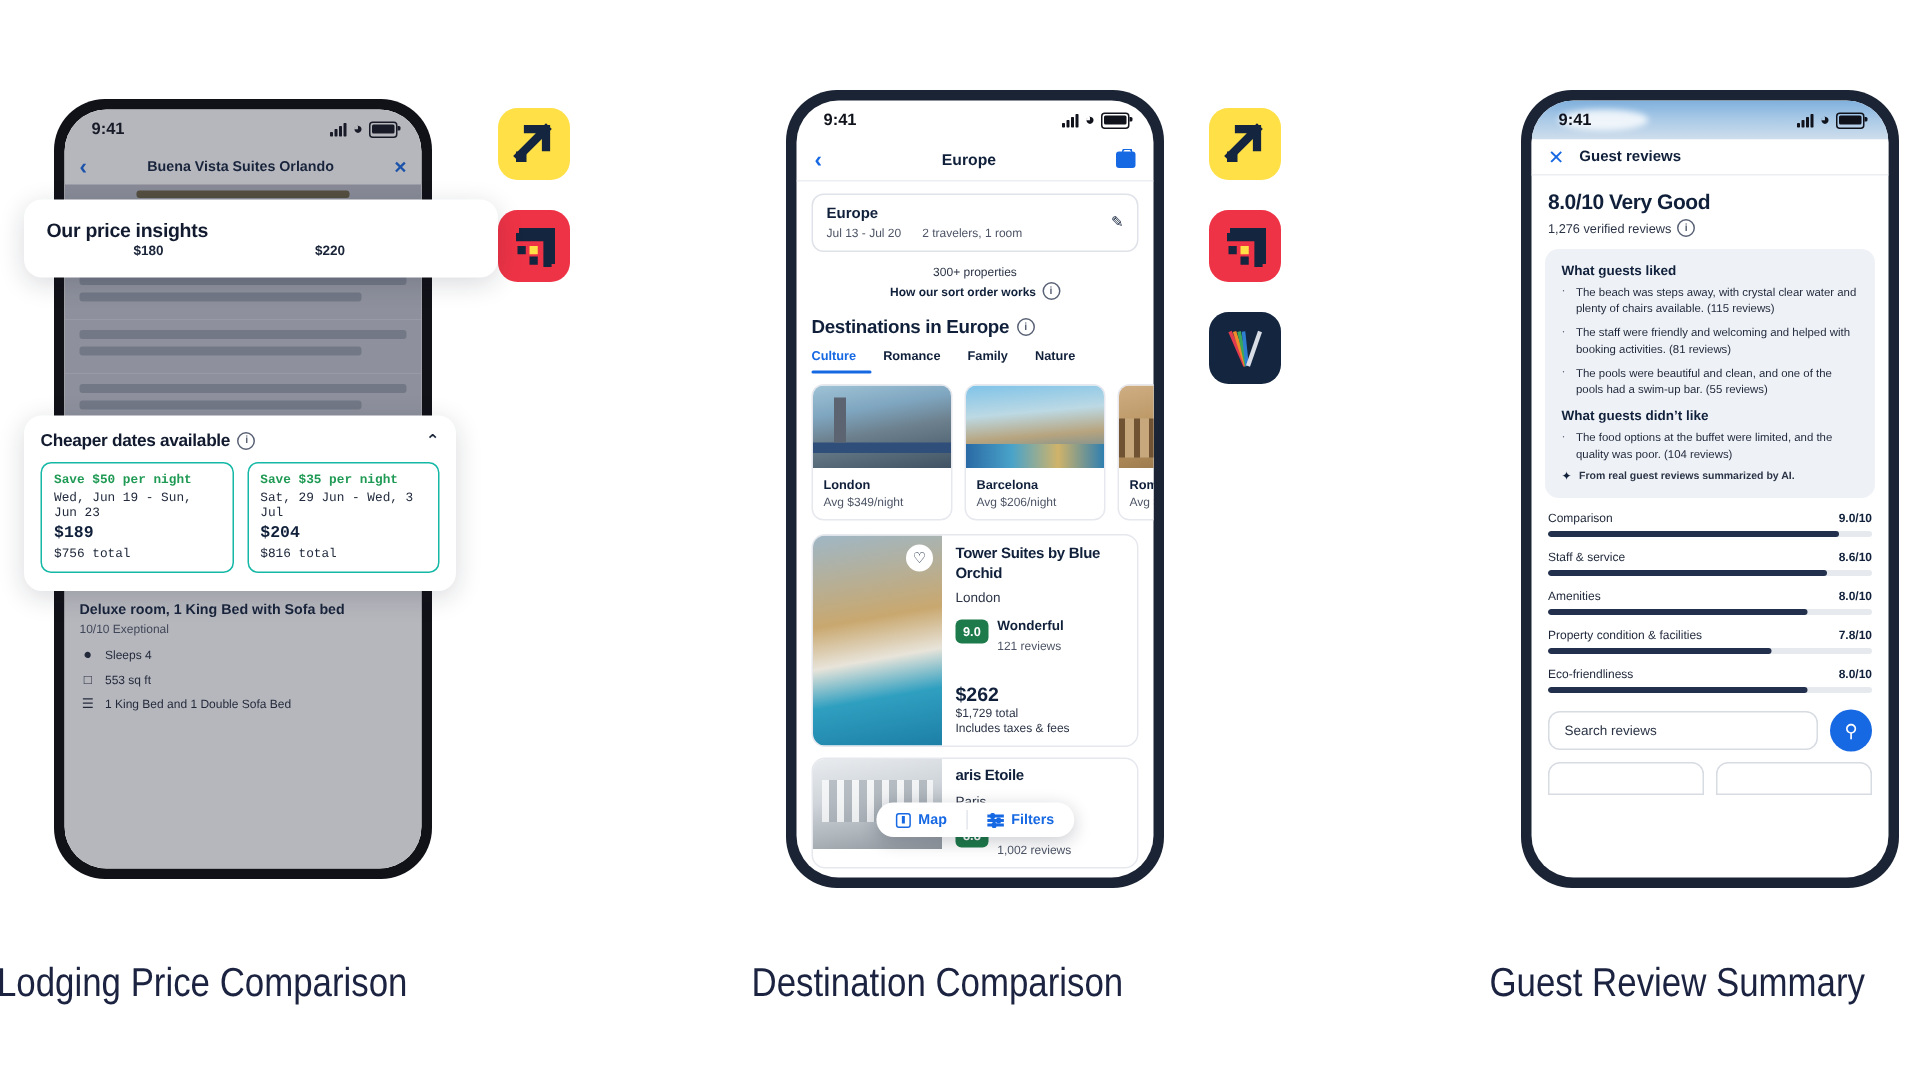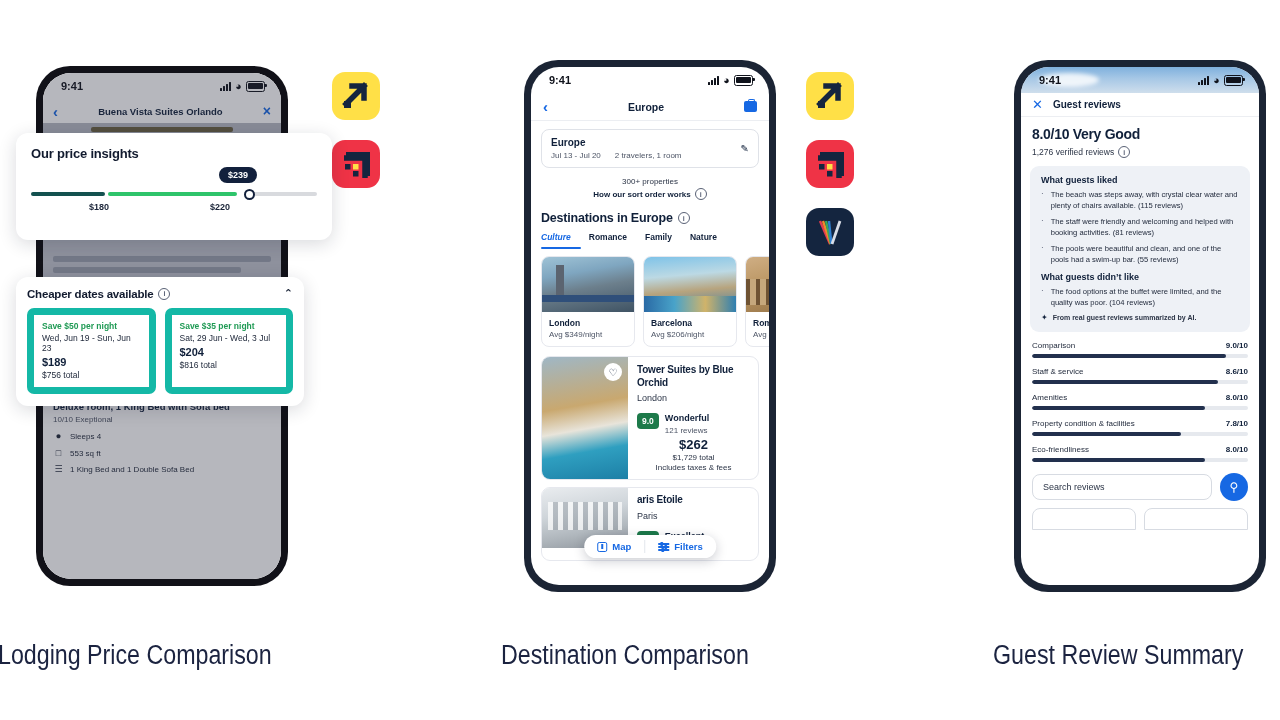--- a/index.html
+++ b/index.html
@@ -66,21 +66,21 @@
       background:rgba(20,24,38,.72);color:#fff;font-size:8.5px;display:flex;align-items:center;gap:4px;font-weight:bold;}
   .room-info{padding:8px 10px 0;}
   .room-title{font-size:9.5px;font-weight:bold;color:#10203a;}
   .room-sub{font-size:8px;color:#4d5566;margin-top:3px;}
   .room-amen{margin-top:7px;display:flex;flex-direction:column;gap:6px;}
   .room-amen div{display:flex;align-items:center;gap:6px;font-size:8px;color:#1d2638;}
   .amen-ic{width:11px;text-align:center;font-size:9px;color:#1d2638;}
 
   
   .card-insights{position:absolute;left:16px;top:133px;width:316px;background:#fff;border-radius:12px;
-      box-shadow:0 4px 18px rgba(20,25,45,.16);padding:13px 15px 24px;box-sizing:border-box;z-index:6;}
+      box-shadow:0 4px 18px rgba(20,25,45,.16);padding:13px 15px 9px;box-sizing:border-box;z-index:6;}
   .ci-title{font-size:13px;font-weight:bold;color:#111a2e;letter-spacing:-.2px;}
   .ci-text{font-size:9.5px;line-height:1.45;color:#2b3446;margin-top:5px;}
   .ci-slider{margin-top:18px;position:relative;height:22px;}
   .ci-bubble{position:absolute;left:188px;top:-12px;background:#12203c;color:#fff;font-size:9px;font-weight:bold;
       padding:3px 9px;border-radius:9px;}
   .ci-track{position:absolute;left:0;right:0;top:13px;height:4px;display:flex;gap:0;align-items:center;}
   .seg{height:4px;border-radius:2px;}
   .seg-a{width:26%;background:#13514f;}
   .seg-b{flex:1;background:#2ec46b;margin-left:3px;}
   .seg-c{width:25%;background:#d8dade;margin-left:9px;}
@@ -90,21 +90,21 @@
   .ci-labels span:nth-child(2){position:absolute;left:179px;}
 
   .card-cheaper{position:absolute;left:16px;top:277px;width:288px;background:#fff;border-radius:12px;
       box-shadow:0 4px 18px rgba(20,25,45,.16);padding:10px 11px 12px;box-sizing:border-box;z-index:6;}
   .cc-head{display:flex;align-items:center;justify-content:space-between;}
   .cc-title{font-size:11.5px;font-weight:bold;color:#111a2e;display:flex;align-items:center;gap:5px;letter-spacing:-.2px;}
   .info-c{display:inline-flex;align-items:center;justify-content:center;width:10px;height:10px;border:1.1px solid #5a6276;
       border-radius:50%;font-size:7px;color:#5a6276;font-weight:bold;line-height:1;}
   .cc-caret{font-size:11px;color:#1a2438;font-weight:bold;}
   .cc-row{display:flex;gap:9px;margin-top:8px;}
-  .cc-item{flex:1;border:7px solid #14b8a6;border-radius:7px;padding:6px 8px 7px;box-sizing:border-box;}
+  .cc-item{flex:1;border:1px solid #14b8a6;border-radius:7px;padding:6px 8px 7px;box-sizing:border-box;font-family:Liberation Mono, monospace;}
   .cc-save{font-size:8.5px;color:#1f9a54;font-weight:600;}
   .cc-dates{font-size:8.5px;color:#222b3d;margin-top:2px;}
   .cc-price{font-size:11px;font-weight:bold;color:#10203a;margin-top:3px;}
   .cc-total{font-size:8.5px;color:#222b3d;margin-top:2px;}
 
   
   .p2-nav{height:28px;display:flex;align-items:center;justify-content:space-between;padding:0 12px;
       box-sizing:border-box;border-bottom:1px solid #eceef2;}
   .p2-title{font-size:10.5px;font-weight:bold;color:#10203a;}
   .bag-ic{width:13px;height:11px;background:#1668e3;border-radius:2px;position:relative;}
@@ -112,21 +112,21 @@
   .p2-search{margin:8px 10px 0;border:1px solid #dfe2e8;border-radius:8px;padding:7px 9px;display:flex;
       align-items:center;justify-content:space-between;box-sizing:border-box;}
   .p2-s-main{font-size:10px;font-weight:bold;color:#10203a;}
   .p2-s-sub{font-size:8px;color:#4d5566;margin-top:3px;display:flex;gap:14px;align-items:center;}
   .pencil{font-size:10px;color:#10203a;}
   .p2-props{text-align:center;margin-top:9px;font-size:8px;color:#2b3446;}
   .p2-sort{text-align:center;margin-top:2px;font-size:8px;font-weight:bold;color:#10203a;
       display:flex;align-items:center;justify-content:center;gap:4px;}
   .p2-h2{margin:11px 10px 0;font-size:12.5px;font-weight:bold;color:#10203a;display:flex;align-items:center;gap:5px;letter-spacing:-.2px;}
   .p2-tabs{display:flex;gap:18px;margin:7px 10px 0;font-size:8.5px;font-weight:bold;color:#10203a;position:relative;}
-  .p2-tabs .on{color:#1668e3;font-style:italic;}
+  .p2-tabs .on{color:#1668e3;}
   .p2-tabline{height:2px;background:#1668e3;width:40px;margin:5px 0 0 10px;border-radius:2px;}
   .dest-row{display:flex;gap:8px;margin:7px 0 0 10px;}
   .dest{width:92px;border:1px solid #e6e8ee;border-radius:8px;overflow:hidden;flex:0 0 auto;background:#fff;}
   .dest .ph{height:55px;}
   .d-london{background:linear-gradient(170deg,#9fc3d6 0%,#7fa6c0 30%,#6c7f8c 55%,#3f5364 100%);position:relative;}
   .d-london::after{content:"";position:absolute;left:14px;top:8px;width:8px;height:30px;background:#5b6470;}
   .d-london::before{content:"";position:absolute;left:0;right:0;bottom:10px;height:7px;background:#2f4f7a;}
   .d-barc{background:linear-gradient(175deg,#7fc3e8 0%,#bcd9e4 34%,#b7a47e 60%,#3f7ca5 100%);position:relative;}
   .d-barc::after{content:"";position:absolute;left:0;right:0;bottom:0;height:16px;background:linear-gradient(90deg,#2a6aa5,#49a3c9,#d0b36a,#2f7fb0);}
   .d-rome{background:linear-gradient(165deg,#cfae84 0%,#b8935f 45%,#8d6c42 100%);position:relative;}
@@ -140,21 +140,21 @@
       background:linear-gradient(170deg,#9fb7c6 0%,#c9a86f 40%,#e8e4da 58%,#2f9fc0 75%,#1d7fa6 100%);}
   .pc-heart{position:absolute;right:6px;top:6px;width:18px;height:18px;border-radius:50%;background:#fff;
       display:flex;align-items:center;justify-content:center;font-size:10px;color:#10203a;}
   .pc-body{flex:1;padding:7px 8px 7px 9px;position:relative;}
   .pc-name{font-size:10px;font-weight:bold;color:#10203a;line-height:1.25;letter-spacing:-.2px;}
   .pc-city{font-size:9px;color:#2b3446;margin-top:4px;}
   .pc-rate{display:flex;align-items:center;gap:6px;margin-top:4px;}
   .badge{background:#1d7a4a;color:#fff;font-size:8.5px;font-weight:bold;padding:3px 5px;border-radius:4px;}
   .pc-word{font-size:9px;font-weight:bold;color:#10203a;}
   .pc-revs{font-size:8px;color:#4d5566;margin-top:1px;}
-  .pc-priceblk{text-align:center;margin-top:2px;}
+  .pc-priceblk{text-align:left;margin-top:20px;}
   .pc-price{font-size:13px;font-weight:bold;color:#10203a;}
   .pc-tot{font-size:8px;color:#2b3446;margin-top:1px;}
   .pc-inc{font-size:8px;color:#2b3446;margin-top:1px;}
 
   .prop-card2{margin:7px 10px 0;border:1px solid #e6e8ee;border-radius:9px;overflow:hidden;display:flex;background:#fff;}
   .pc2-photo{width:86px;height:60px;flex:0 0 auto;
       background:linear-gradient(170deg,#e9ecef 0%,#cfd5da 40%,#b0b7bd 70%,#8e959c 100%);position:relative;}
   .pc2-photo::after{content:"";position:absolute;left:6px;top:14px;right:6px;height:28px;
       background:repeating-linear-gradient(90deg,rgba(255,255,255,.7) 0 5px,rgba(150,158,166,.5) 5px 10px);}
   .mapfilters{position:absolute;left:50%;transform:translateX(-50%);top:468px;display:flex;background:#fff;
@@ -297,29 +297,20 @@
             </div>
           </div>
         </div>
         <div class="p1-dim"></div>
       </div>
     </div>
   </div>
 
   <div class="card-insights">
     <div class="ci-title">Our price insights</div>
-    <div class="ci-slider">
-      <div class="ci-bubble">$239</div>
-      <div class="ci-track">
-        <div class="seg seg-a"></div>
-        <div class="seg seg-b"></div>
-        <div class="seg seg-c"></div>
-      </div>
-      <div class="ci-thumb"></div>
-    </div>
     <div class="ci-labels">
       <span>$180</span>
       <span>$220</span>
     </div>
   </div>
 
   <div class="card-cheaper">
     <div class="cc-head">
       <span class="cc-title">
         <span>Cheaper dates available</span>

